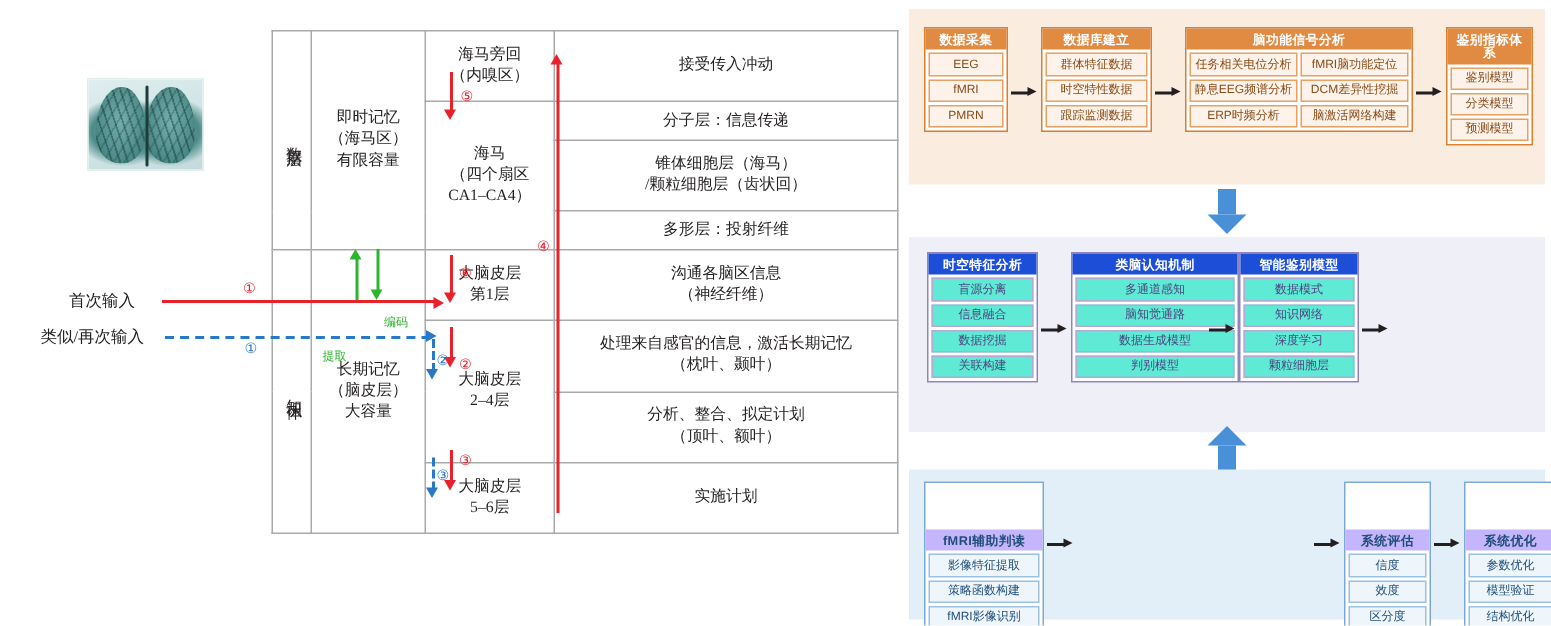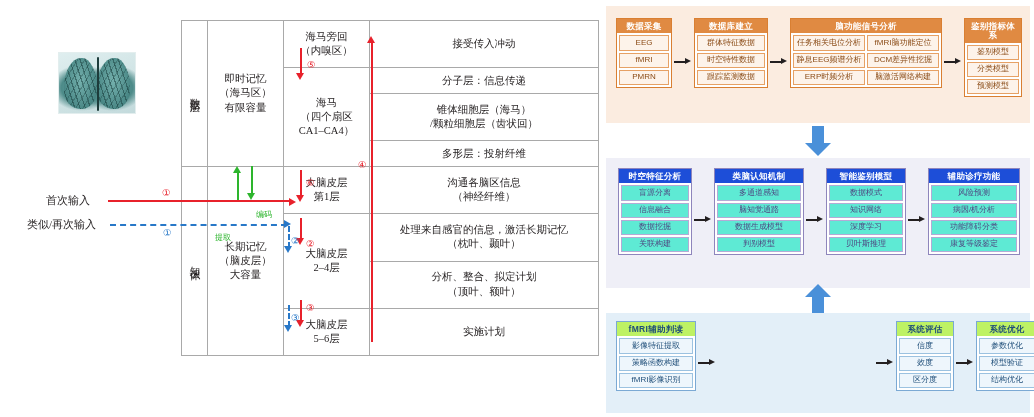--- a/index.html
+++ b/index.html
@@ -142,21 +142,21 @@
     font-family:"Liberation Sans", sans-serif;
   }
 
   
   .grp.pu { border-color:#8e85bc; }
   .grp.pu .grp-title { background:#1d4ed8; }
   .grp.pu .cell { color:#4e4680; border-color:#b3abd6; background:#5eead4; }
 
   
   .grp.bl { border-color:#7ba9d4; }
-  .grp.bl .grp-title { background:#bef264; color:#1f4e79; }
+  .grp.bl .grp-title { background:#c4b5fd; color:#1f4e79;margin-top:31px; }
   .grp.bl .cell { color:#1f4e79; border-color:#9cc2e0; background:#eef6fc; }
 
   .conn { position:absolute; }
   .conn-line { position:absolute; background:#231f20; height:1.6px; }
   .conn-head {
     position:absolute; width:0; height:0;
     border-top:3.6px solid transparent; border-bottom:3.6px solid transparent;
     border-left:6px solid #231f20;
   }
   .conn-v { position:absolute; background:#231f20; width:1.6px; }
@@ -418,21 +418,21 @@
             <div class="cell">信息融合</div>
             <div class="cell">数据挖掘</div>
             <div class="cell">关联构建</div>
           </div>
         </div>
       </div>
       <div class="conn" style="left:88px; top:58px; width:18px; height:8px;">
         <div class="conn-line" style="left:0; top:3px; width:12px;"></div>
         <div class="conn-head" style="left:11px; top:0.2px;"></div>
       </div>
-      <div class="grp pu" style="left:108px; top:10px; width:90px;">
+      <div class="grp pu" style="left:108px; top:10px; width:112px;">
         <div class="grp-title">类脑认知机制</div>
         <div class="grp-body">
           <div class="grp-col">
             <div class="cell">多通道感知</div>
             <div class="cell">脑知觉通路</div>
             <div class="cell">数据生成模型</div>
             <div class="cell">判别模型</div>
           </div>
         </div>
       </div>
@@ -440,38 +440,27 @@
         <div class="conn-line" style="left:0; top:3px; width:12px;"></div>
         <div class="conn-head" style="left:11px; top:0.2px;"></div>
       </div>
       <div class="grp pu" style="left:220px; top:10px; width:80px;">
         <div class="grp-title">智能鉴别模型</div>
         <div class="grp-body">
           <div class="grp-col">
             <div class="cell">数据模式</div>
             <div class="cell">知识网络</div>
             <div class="cell">深度学习</div>
-            <div class="cell">贝叶斯推理</div>
+            <div class="cell">颗粒细胞层</div>
           </div>
         </div>
       </div>
       <div class="conn" style="left:302px; top:58px; width:18px; height:8px;">
         <div class="conn-line" style="left:0; top:3px; width:12px;"></div>
         <div class="conn-head" style="left:11px; top:0.2px;"></div>
-      </div>
-      <div class="grp pu" style="left:322px; top:10px; width:92px;">
-        <div class="grp-title">辅助诊疗功能</div>
-        <div class="grp-body">
-          <div class="grp-col">
-            <div class="cell">风险预测</div>
-            <div class="cell">病因/机分析</div>
-            <div class="cell">功能障碍分类</div>
-            <div class="cell">康复等级鉴定</div>
-          </div>
-        </div>
       </div>
     </div>
 
     <div class="big-arrow up" style="left:205px; top:284px;">
       <div class="stem"></div>
       <div class="head"></div>
     </div>
 
     <div class="band" id="band-blue">
       <div class="grp bl" style="left:10px; top:8px; width:80px;">

